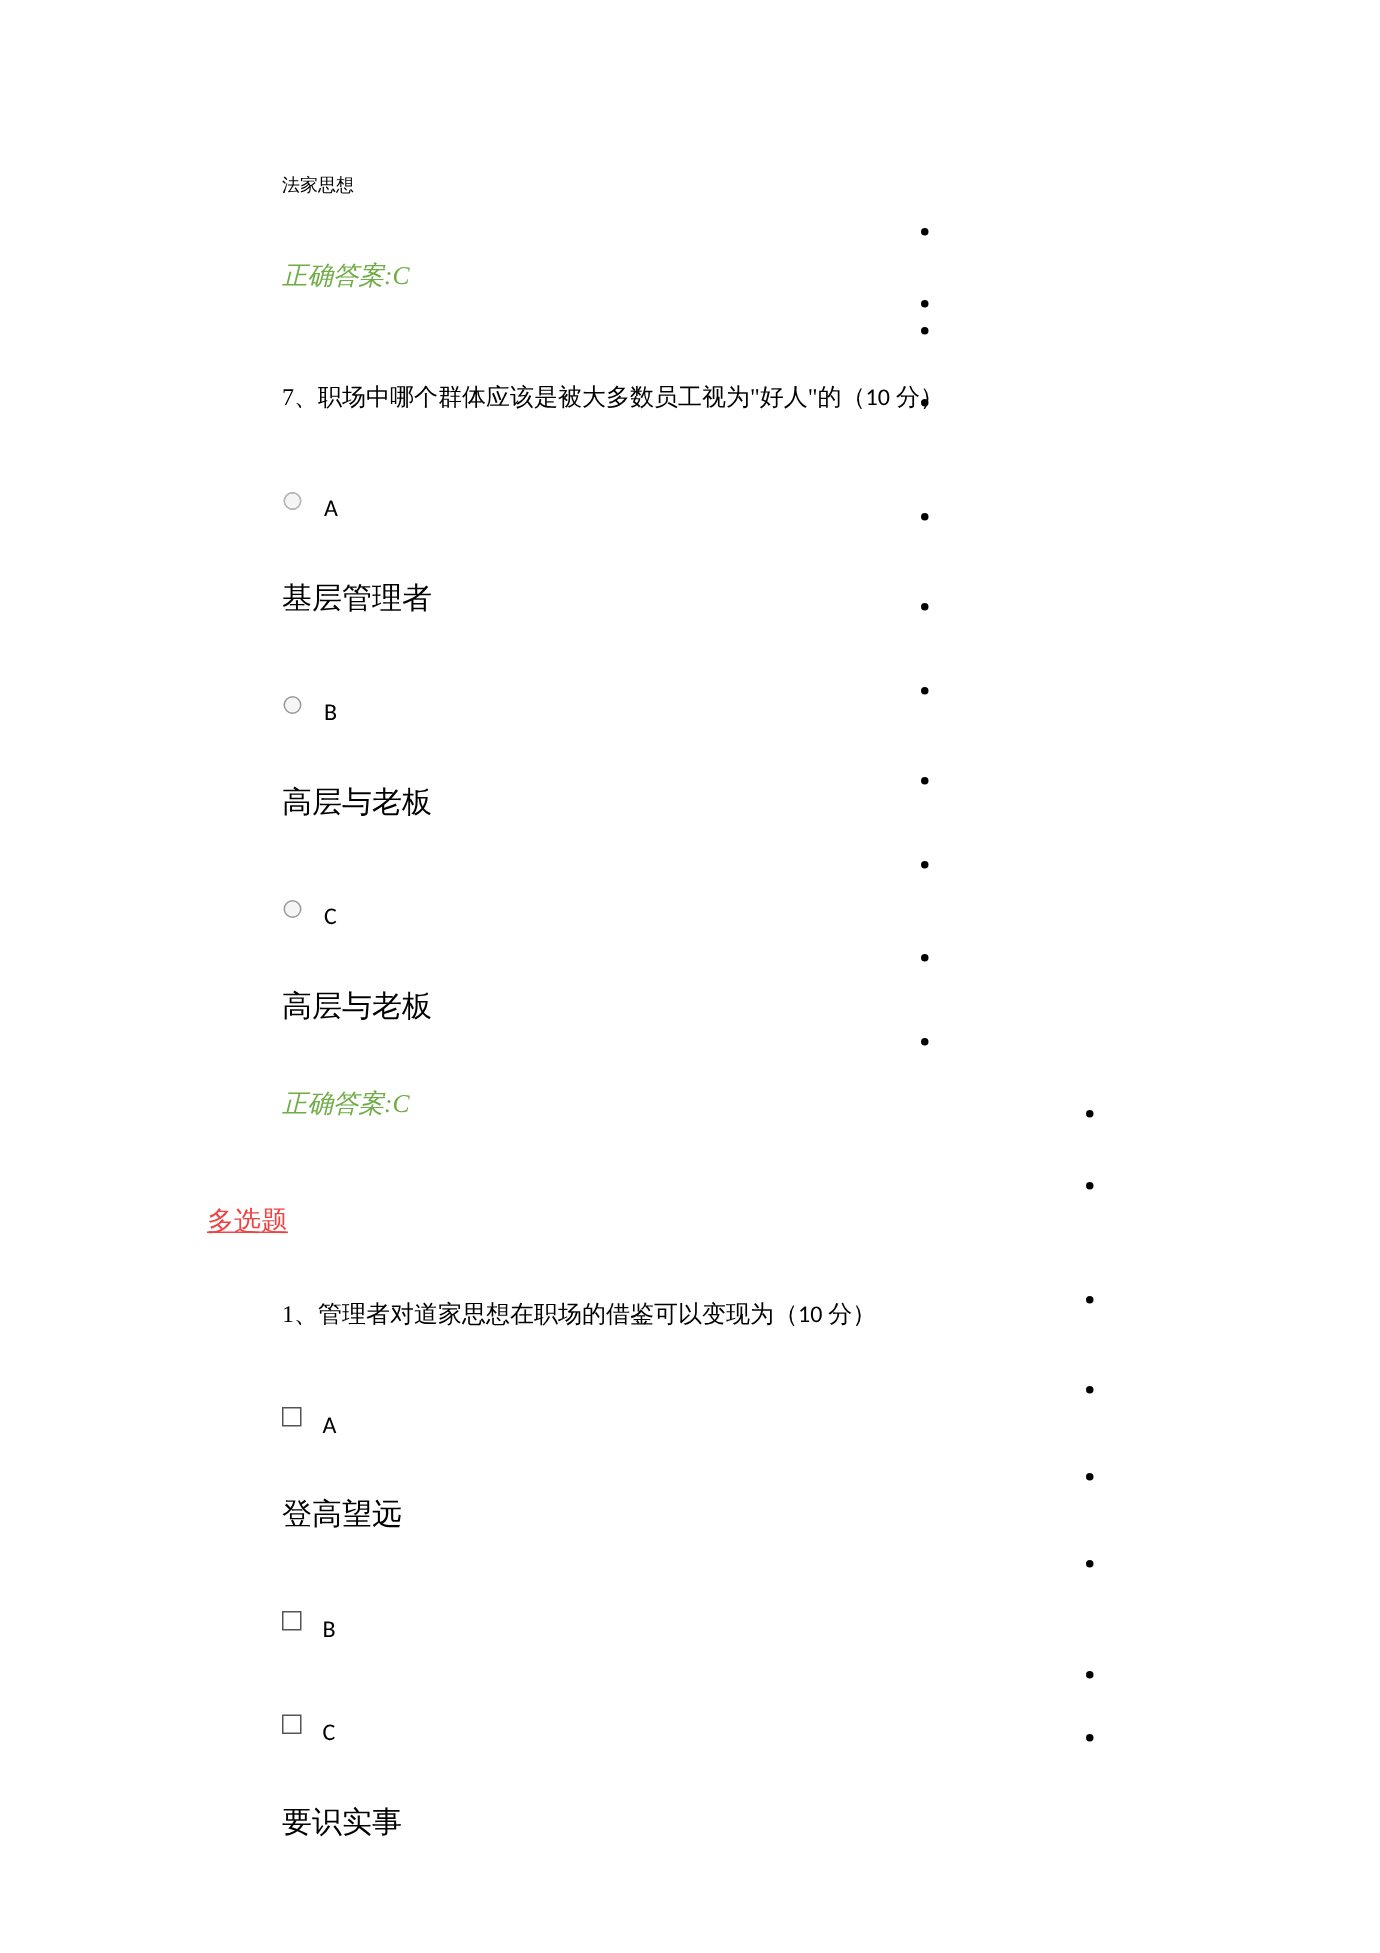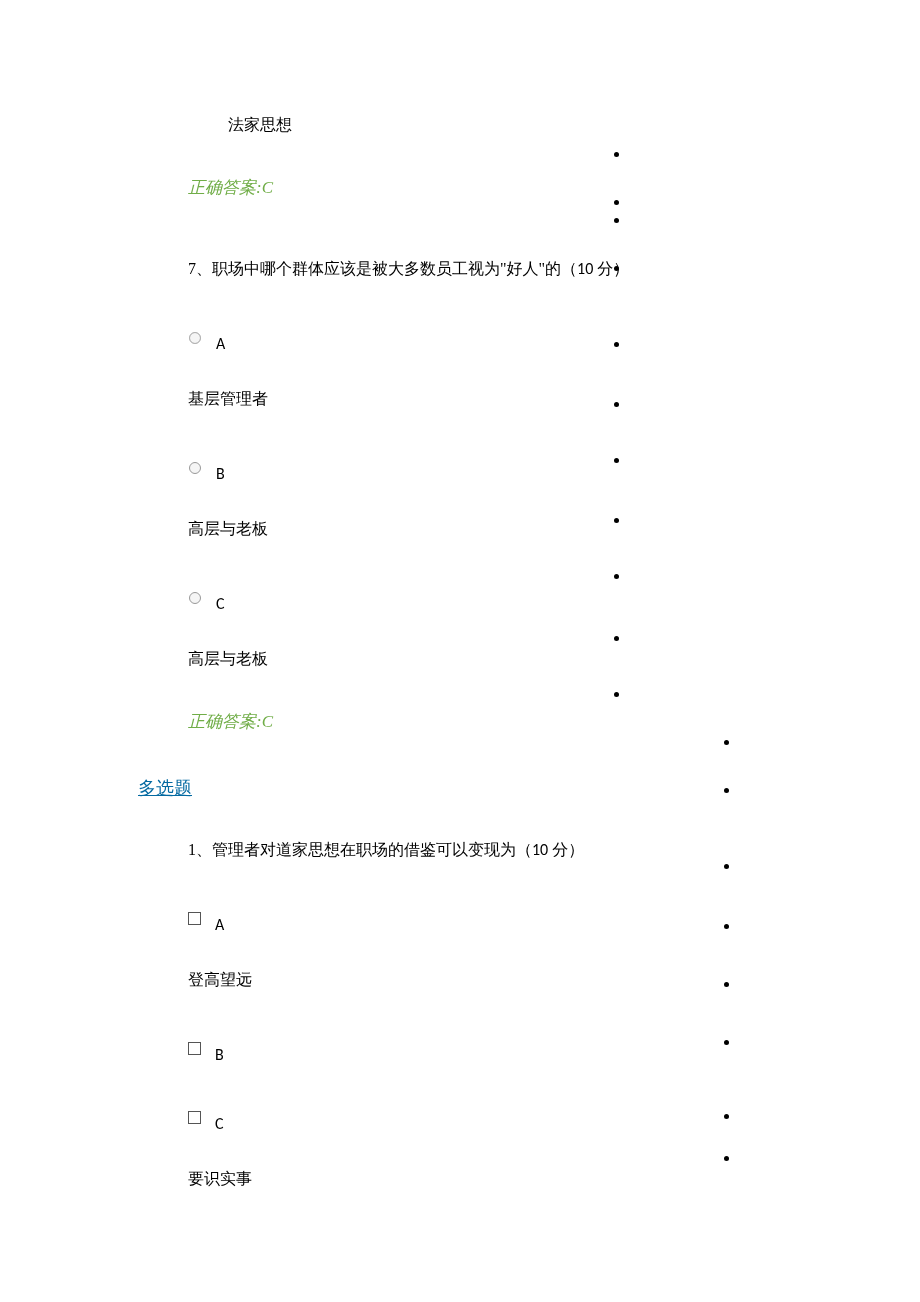--- a/index.html
+++ b/index.html
@@ -18,22 +18,21 @@
     position: absolute;
     left: 138px;
     top: 0;
     width: 640px;
   }
   .indent-block {
     margin-left: 50px;
   }
   .q6-option-text {
     margin-top: 115px;
-    font-size: 16px;
-    margin-left: 40px;
+    font-size: 12px;
   }
   .answer-label {
     color: #70ad47;
     font-size: 17px;
     margin-top: 40px;
     font-style: italic;
   }
   .question-stem {
     font-size: 16px;
     margin-top: 60px;
@@ -61,27 +60,27 @@
     top: -2px;
   }
   .option-letter {
     font-family: Calibri, Arial, sans-serif;
     font-size: 16px;
     position: relative;
     top: 4px;
   }
   .option-text {
     margin-top: 40px;
-    font-size: 16px;
+    font-size: 20px;
   }
   .section-title {
-    color: #0369a1;
+    color: #ef4444;
     text-decoration: underline;
     font-size: 18px;
-    margin-top: 43px;
+    margin-top: 55px;
     margin-left: 0;
   }
   .points {
     font-family: Calibri, Arial, sans-serif;
   }
   
   .bullet {
     position: absolute;
     width: 5px; height: 5px;
     background: #000;

